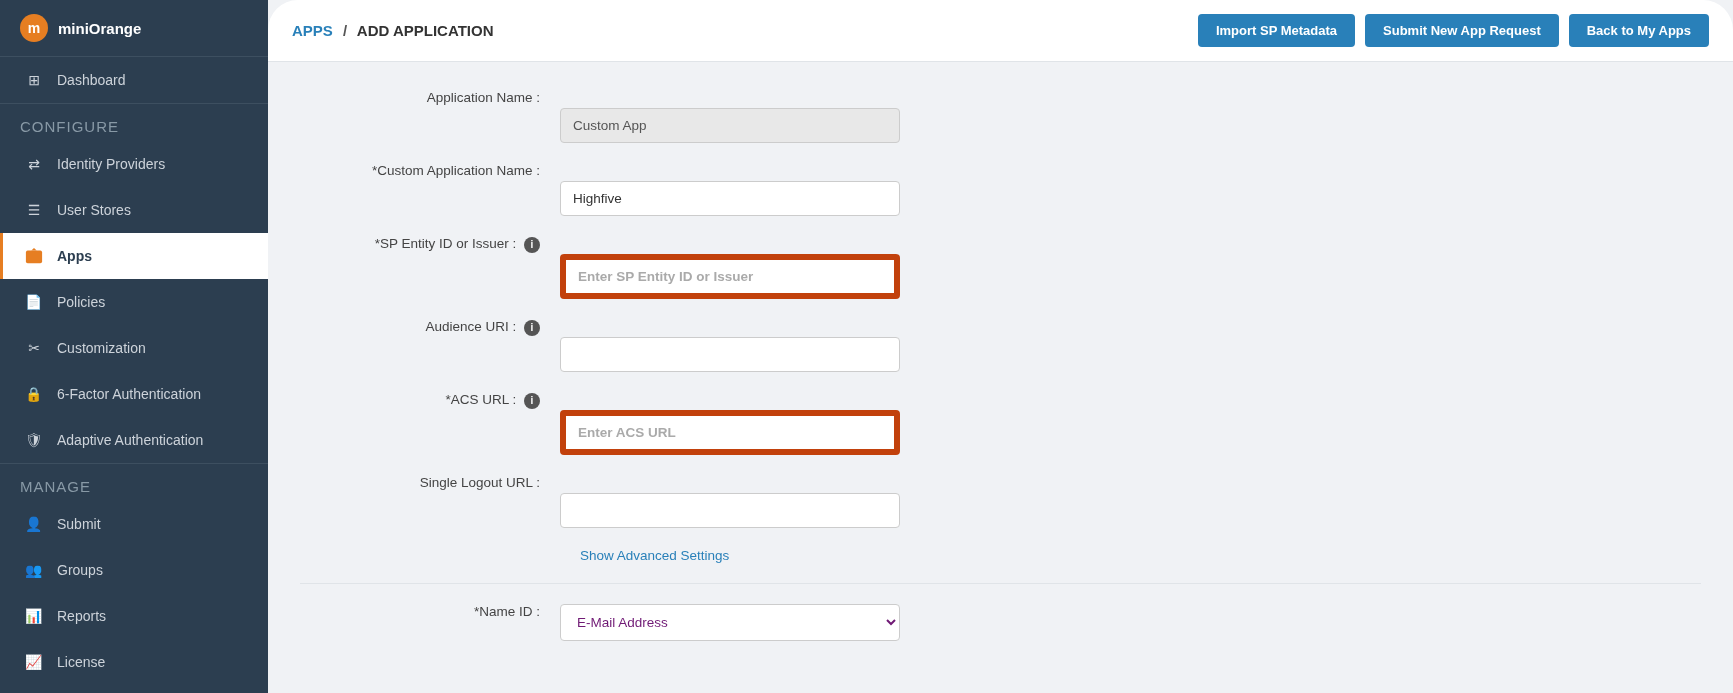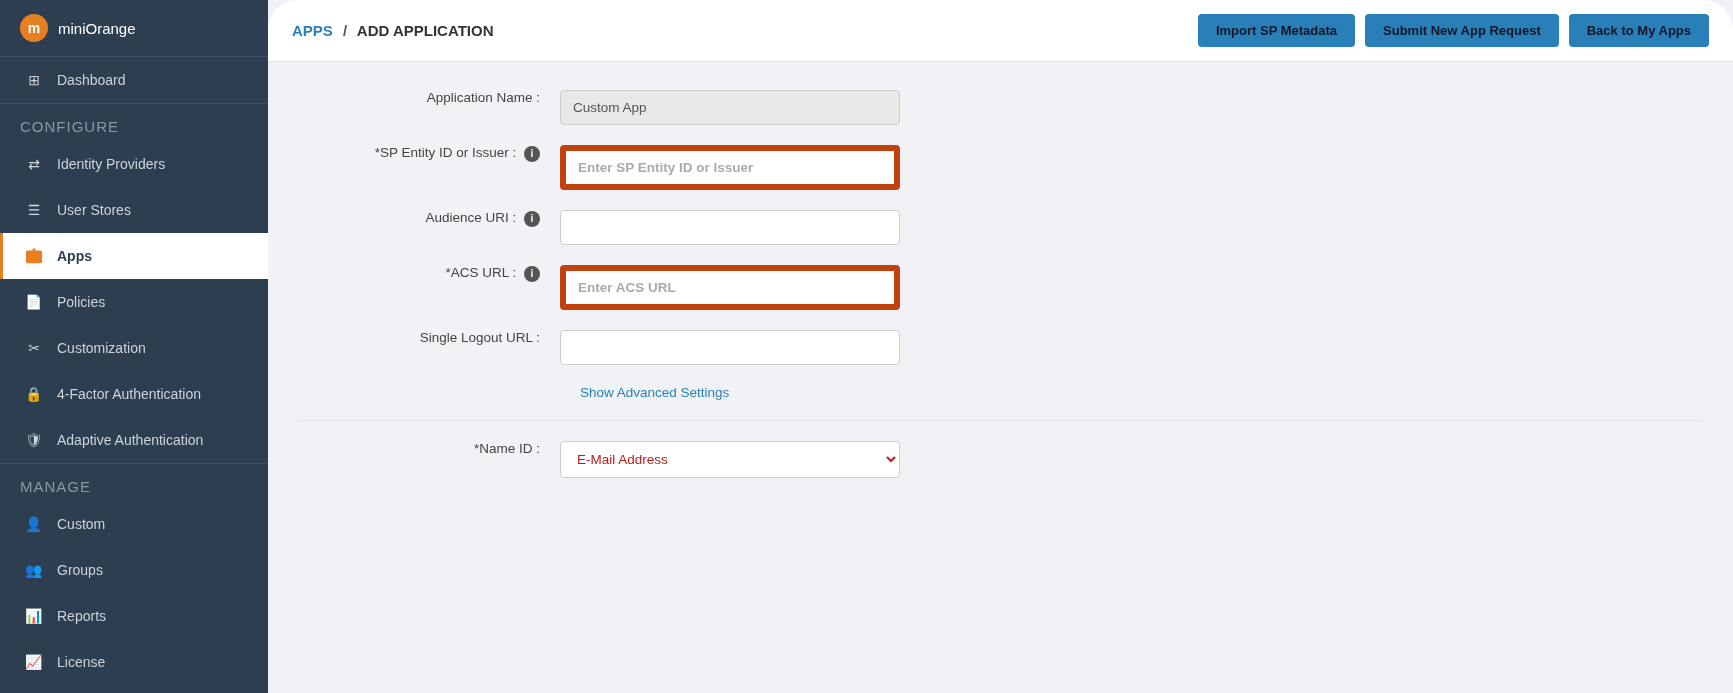--- a/index.html
+++ b/index.html
@@ -23,21 +23,21 @@
       border-bottom: 1px solid #3d4f60;
     }
     .sidebar-logo-icon {
       width: 28px; height: 28px;
       background: #e67e22;
       border-radius: 50%;
       display: flex; align-items: center; justify-content: center;
       color: white; font-size: 14px; font-weight: bold; margin-right: 10px;
     }
     .sidebar-logo-text {
-      font-size: 15px; color: #fff; font-weight: 400;
+      font-size: 15px; color: #fff; font-weight: 700;
     }
     .sidebar-section-label {
       font-size: 15px; color: #8899a6; text-transform: uppercase; letter-spacing: 1px;
       padding: 14px 20px 6px 20px;
       border-top: 1px solid #3d4f60;
     }
     .sidebar-item {
       display: flex; align-items: center;
       padding: 12px 20px;
       cursor: pointer;
@@ -82,21 +82,21 @@
     }
     .breadcrumb .crumb-link {
       color: #2980b9; font-weight: 700;
     }
     .breadcrumb .crumb-sep {
       color: #555; margin: 0 6px;
     }
     .topbar-actions { display: flex; gap: 10px; }
     .btn-primary {
       background: #2980b9;
-      color: #0f172a;
+      color: #ffffff;
       border: none;
       padding: 9px 18px;
       border-radius: 4px;
       font-size: 13px;
       font-weight: 600;
       cursor: pointer;
     }
 
     
     .form-container {
@@ -130,31 +130,32 @@
     }
     .form-input {
       width: 340px;
       padding: 9px 12px;
       border: 1px solid #ccc;
       border-radius: 4px;
       font-size: 13.5px;
       color: #333;
       background: #fff;
       outline: none;
+      margin-top: 18px;
     }
     .form-input.readonly-field { background: #e8e8e8; color: #555; cursor: default; }
     .form-input.error-field { border: 6px solid #c2410c; font-weight: bold; }
     .form-input::placeholder { color: #aaa; }
     .form-select {
       width: 340px;
       padding: 9px 12px;
       border: 1px solid #ccc;
       border-radius: 4px;
       font-size: 13.5px;
-      color: #b91c1c;
+      color: #701a75;
       background: #fff;
       appearance: auto;
       cursor: pointer;
     }
     .show-advanced {
       color: #2980b9;
       font-size: 13.5px;
       font-weight: 400;
       cursor: pointer;
       margin-left: 280px;
@@ -202,32 +203,32 @@
   <div class="sidebar-item">
     <span class="sidebar-icon">📄</span>
     <span class="sidebar-item-label">Policies</span>
   </div>
   <div class="sidebar-item">
     <span class="sidebar-icon">✂</span>
     <span class="sidebar-item-label">Customization</span>
   </div>
   <div class="sidebar-item">
     <span class="sidebar-icon">🔒</span>
-    <span class="sidebar-item-label">4-Factor Authentication</span>
+    <span class="sidebar-item-label">6-Factor Authentication</span>
   </div>
   <div class="sidebar-item">
     <span class="sidebar-icon">🛡</span>
     <span class="sidebar-item-label">Adaptive Authentication</span>
   </div>
 
   <div class="sidebar-section-label">Manage</div>
 
   <div class="sidebar-item">
     <span class="sidebar-icon">👤</span>
-    <span class="sidebar-item-label">Custom</span>
+    <span class="sidebar-item-label">Submit</span>
   </div>
   <div class="sidebar-item">
     <span class="sidebar-icon">👥</span>
     <span class="sidebar-item-label">Groups</span>
   </div>
   <div class="sidebar-item">
     <span class="sidebar-icon">📊</span>
     <span class="sidebar-item-label">Reports</span>
   </div>
   <div class="sidebar-item">
@@ -251,20 +252,24 @@
     </div>
   </div>
 
   <div class="form-container">
 
     <div class="form-row">
       <label class="form-label">Application Name :</label>
       <input class="form-input readonly-field" type="text" readonly="" value="Custom App" style="">
     </div>
 
+    <div class="form-row">
+      <label class="form-label">*Custom Application Name :</label>
+      <input class="form-input" type="text" value="Highfive" style="">
+    </div>
 
     <div class="form-row">
       <label class="form-label">
         <span>*SP Entity ID or Issuer :</span>
         <span class="info-icon">i</span>
       </label>
       <input class="form-input error-field" type="text" placeholder="Enter SP Entity ID or Issuer" style="">
     </div>
 
     <div class="form-row">

